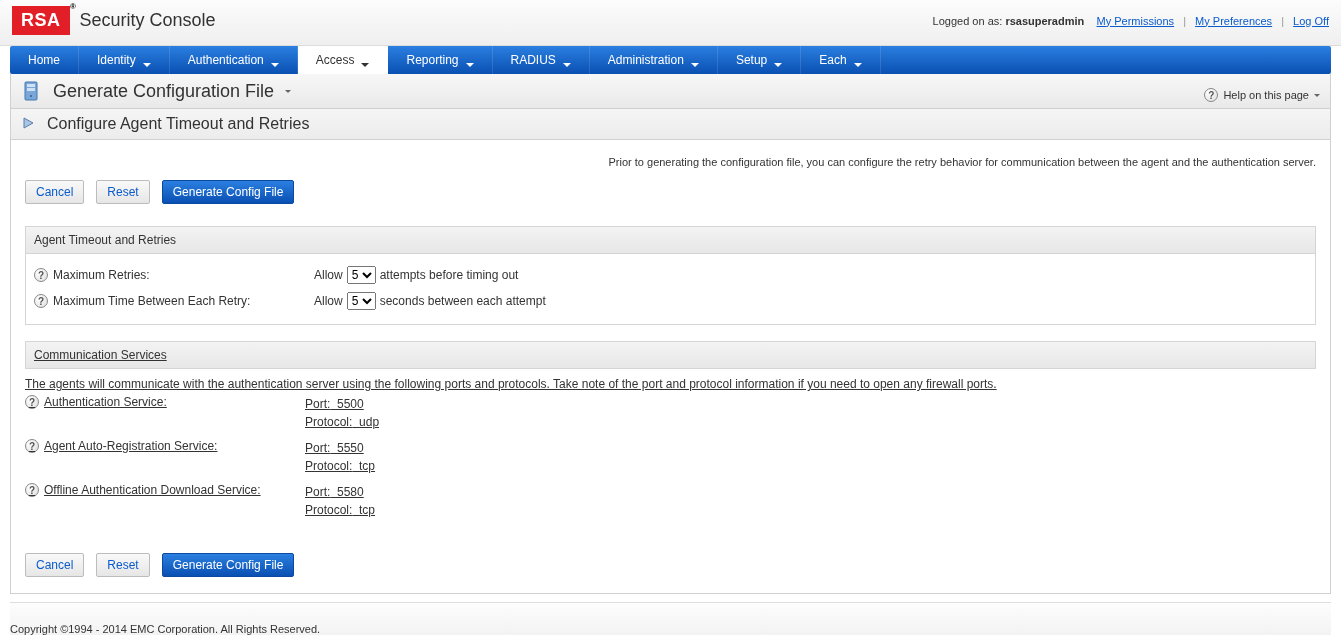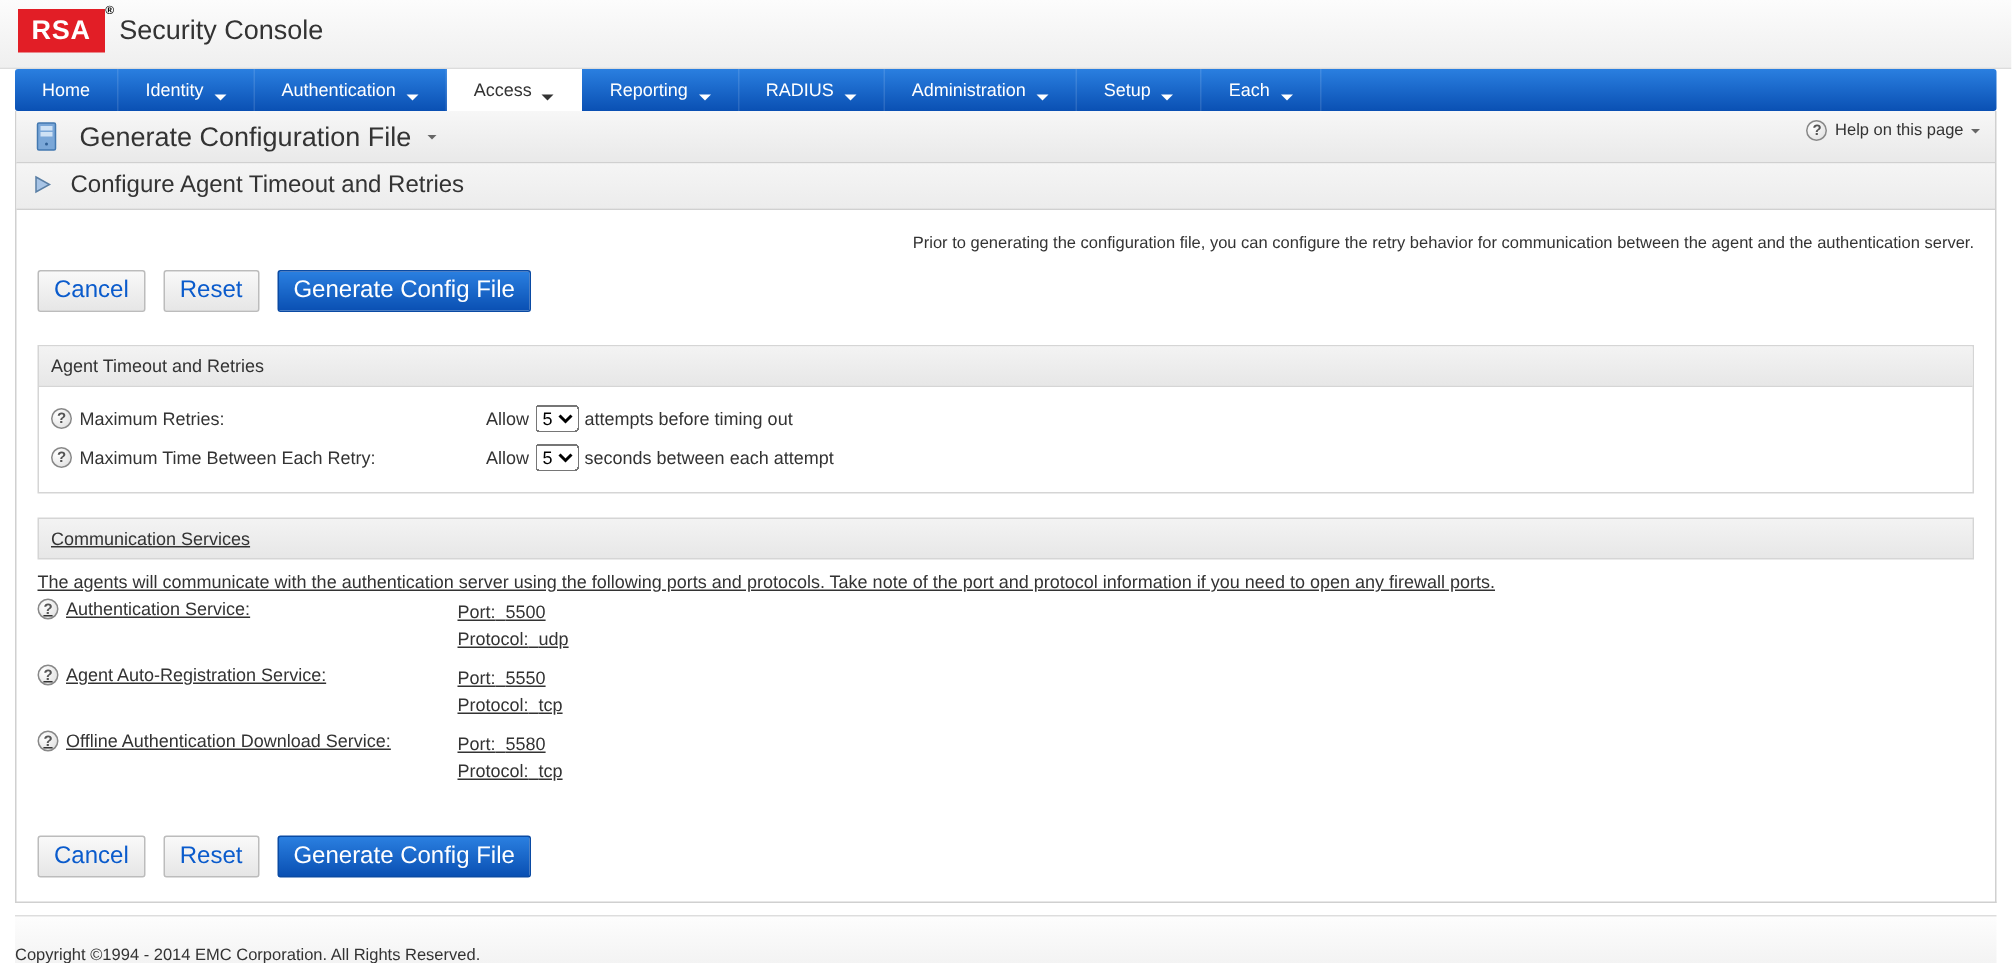--- a/index.html
+++ b/index.html
@@ -78,21 +78,21 @@
   .wrapper {
     margin: 0 10px;
     border: 1px solid #d0d0d0;
     border-top: none;
     background: #fff;
   }
 
   
   .page-title-bar {
     display: flex;
-    align-items: flex-start;
+    align-items: flex-end;
     justify-content: space-between;
     padding: 6px 10px;
     background: linear-gradient(to bottom, #f7f7f7, #e9e9e9);
     border-bottom: 1px solid #d0d0d0;
   }
   .page-title-left { display: flex; align-items: center; }
   .server-icon {
     display: inline-block;
     width: 20px; height: 22px;
     margin-right: 12px;
@@ -128,21 +128,21 @@
   }
   .play-icon { margin-right: 12px; }
   .sub-title-text { font-size: 16px; color: #333; }
 
   
   .body-pad { padding: 10px 14px; }
   .intro { margin: 6px 0 12px 16px; color: #333; text-align: right; }
 
   .btn-row { display: flex; gap: 12px; margin: 6px 0 22px 0; }
   .btn {
-    font-size: 16px;
+    font-size: 12px;
     padding: 4px 10px;
     border: 1px solid #bcbcbc;
     background: linear-gradient(to bottom, #f9f9f9, #e6e6e6);
     color: #0a5bcc;
     cursor: pointer;
     border-radius: 2px;
   }
   .btn.primary {
     background: linear-gradient(to bottom, #2a7fe0, #0a50b3);
     border-color: #0a4aa3;
@@ -167,21 +167,21 @@
     display: flex;
     align-items: center;
     padding: 4px 0;
     font-size: 12px;
   }
   .fld-label {
     display: flex; align-items: center;
     width: 280px;
     color: #333;
   }
-  .fld-value { display: flex; align-items: center; color: #333; margin-left: 10px; }
+  .fld-value { display: flex; align-items: center; color: #333; }
   .fld-value select {
     margin: 0 4px;
     font-size: 12px;
   }
   .desc-line { color:#333; font-size:12px; }
   .svc-row { display:flex; align-items:flex-start; padding:4px 0; font-size:12px; }
   .svc-label { width:280px; display:flex; align-items:center; }
   .svc-val { line-height:1.5; }
 
   
@@ -198,20 +198,30 @@
 </head>
 <body>
 
 <div class="header">
   <div class="brand">
     <div class="logo">
       <span>RSA</span>
       <span class="logo-reg">®</span>
     </div>
     <div class="title-text">Security Console</div>
+  </div>
+  <div class="user-area">
+    <span>Logged on as: </span>
+    <b>rsasuperadmin</b>
+    &nbsp;&nbsp;
+    <a href="#">My Permissions</a>
+    <span class="sep">|</span>
+    <a href="#">My Preferences</a>
+    <span class="sep">|</span>
+    <a href="#">Log Off</a>
   </div>
 </div>
 
 <div class="nav">
   <div class="nav-item">
     <span>Home</span>
   </div>
   <div class="nav-item">
     <span>Identity</span>
     <span class="nav-caret"></span>

